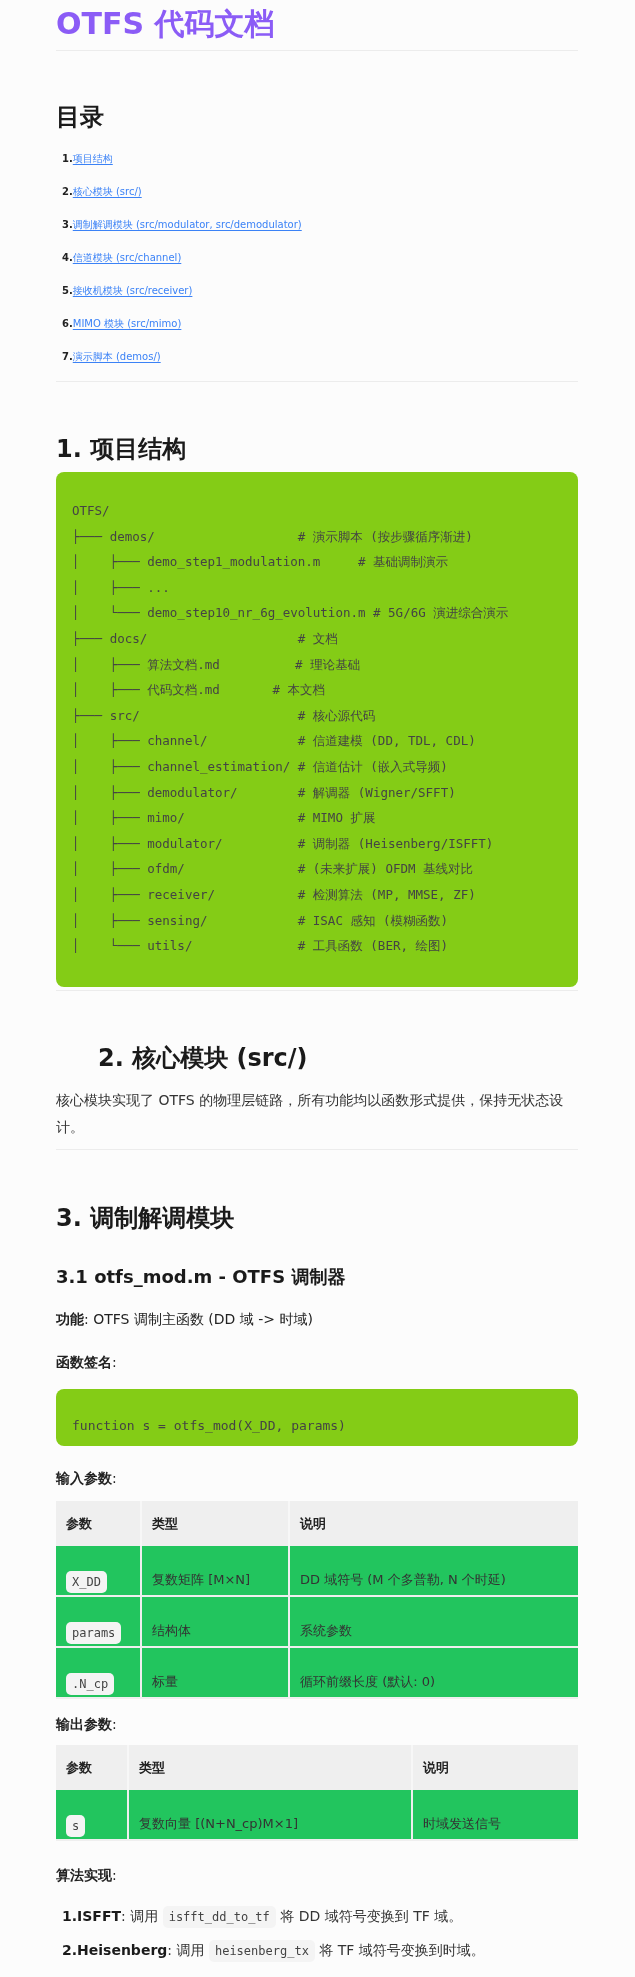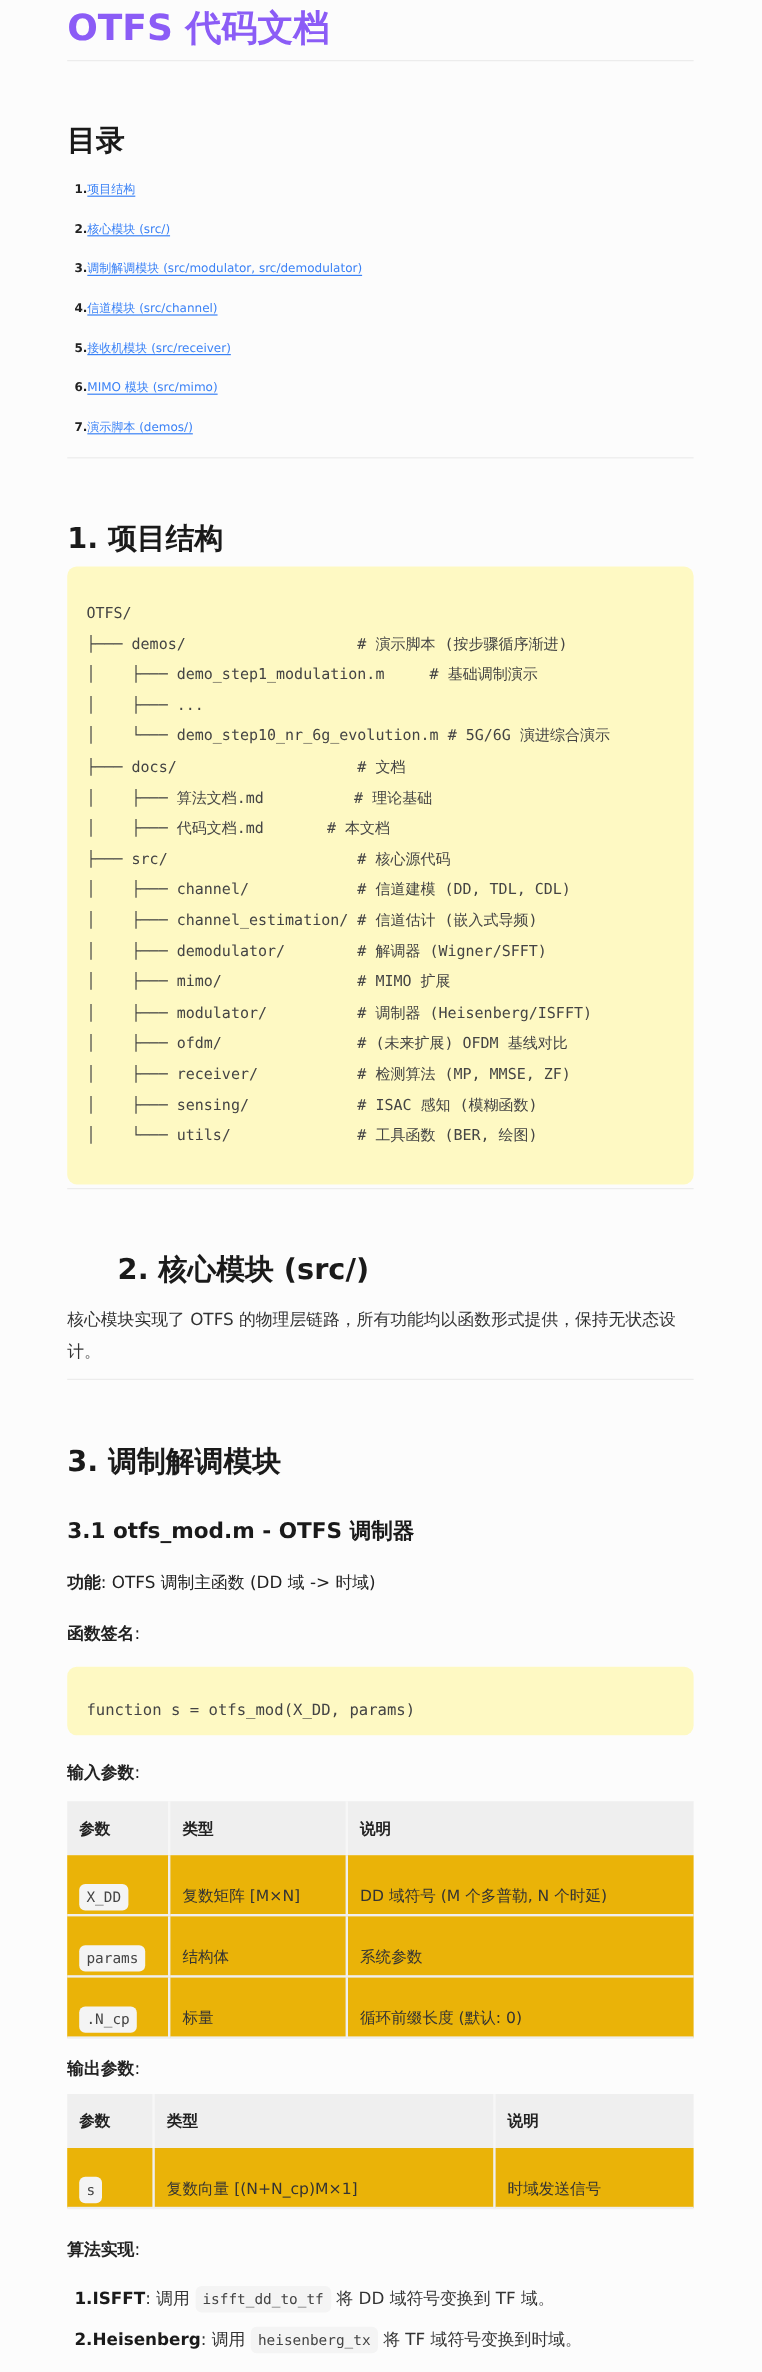--- a/index.html
+++ b/index.html
@@ -25,39 +25,39 @@
   h3 {
     position: absolute; left: 56px; margin: 0;
     font-size: 18px; font-weight: bold; color: #1a1a1a; line-height: 26px;
   }
   .toc { position: absolute; left: 62px; top: 148px; margin: 0; padding: 0; list-style: none; }
   .toc li { height: 33px; font-size: 10px; line-height: 22px; }
   .toc .num { font-weight: bold; color: #222; }
   .toc a { color: #3b82f6; text-decoration: underline; text-underline-offset: 2px; }
   .codebox {
     position: absolute; left: 56px; width: 522px;
-    background: #fef9c3; border-radius: 8px;
+    background: #84cc16; border-radius: 8px;
     font-family: "DejaVu Sans Mono", "Liberation Mono", monospace;
     color: #444; font-size: 12.5px;
   }
   .tree { padding: 26px 0 0 16px; }
   .tree-line { height: 25.6px; line-height: 25.6px; white-space: pre; font-size: 12.5px; }
   .para { position: absolute; left: 56px; width: 522px; font-size: 14px; line-height: 27px; color: #333; margin: 0; }
   .label { position: absolute; left: 56px; font-size: 14px; line-height: 22px; color: #222; }
   .label b { font-weight: bold; }
   table.ptable {
     position: absolute; left: 56px; width: 522px; border-collapse: collapse;
     font-size: 13px; color: #333;
   }
   table.ptable th {
     background: #efefef; text-align: left; font-weight: bold; color: #222;
     padding: 0 10px; height: 45px; border-right: 2px solid #f7f7f7;
   }
   table.ptable td {
-    background: #eab308; padding: 0 10px; height: 43px;
+    background: #22c55e; padding: 0 10px; height: 43px;
     border-right: 2px solid #efefef; border-bottom: 2px solid #efefef;
     vertical-align: bottom; padding-bottom: 6px;
   }
   table.ptable th:last-child, table.ptable td:last-child { border-right: none; }
   code.inline {
     font-family: "DejaVu Sans Mono", "Liberation Mono", monospace;
     font-size: 12px; color: #444; background: #f4f4f4; border-radius: 5px;
     padding: 4px 6px;
   }
   .algo { position: absolute; left: 62px; margin: 0; padding: 0; list-style: none; font-size: 14px; color: #333; }

